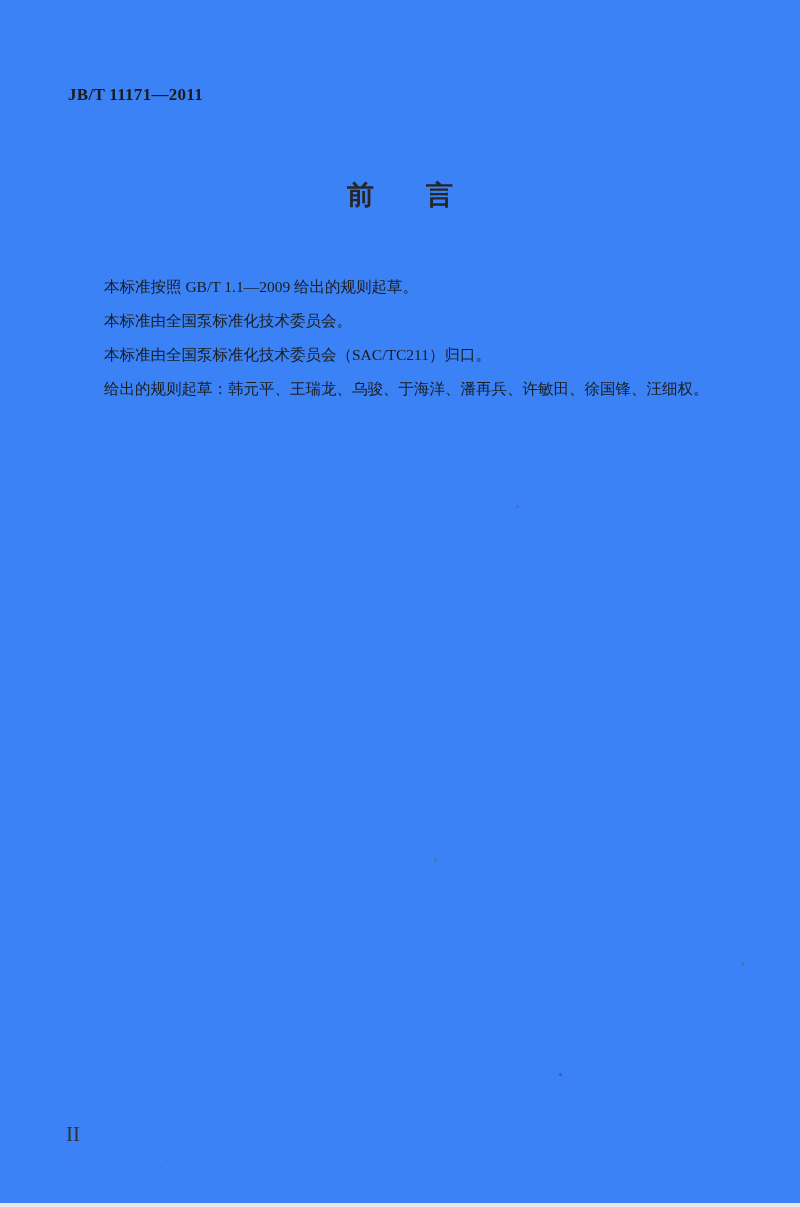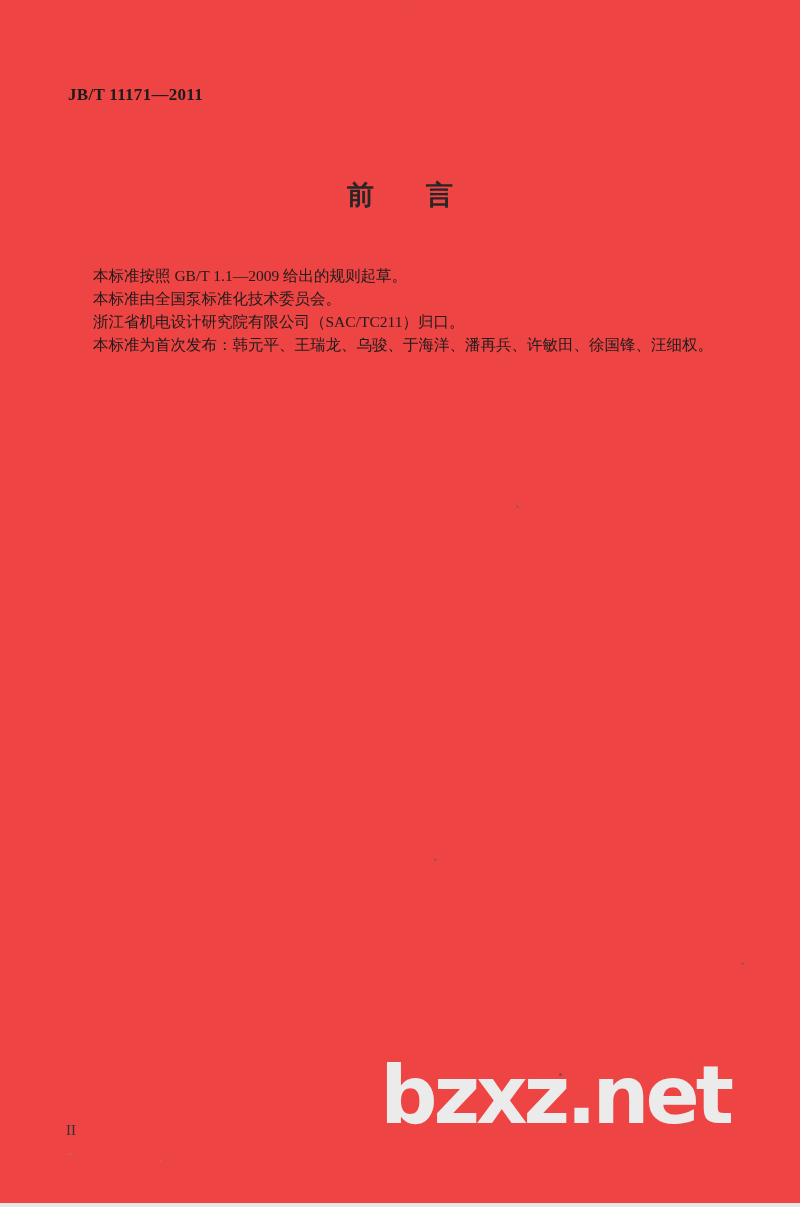--- a/index.html
+++ b/index.html
@@ -4,21 +4,21 @@
 <style>
   html, body {
     margin: 0;
     padding: 0;
     background: #ffffff;
   }
   .page {
     position: relative;
     width: 800px;
     height: 1207px;
-    background: #ef4444;
+    background: #3b82f6;
     overflow: hidden;
     font-family: "Liberation Serif", serif;
     color: #1c1c1c;
   }
   .standard-number {
     position: absolute;
     left: 68px;
     top: 85px;
     font-size: 17px;
     font-weight: bold;
@@ -43,29 +43,29 @@
   .body-text {
     position: absolute;
     left: 62px;
     top: 264px;
     width: 700px;
     font-size: 15.5px;
     line-height: 23px;
     text-align: justify;
   }
   .body-text p {
-    margin: 0;
+    margin: 11px;
     padding: 0;
     text-indent: 2em;
   }
   .page-number {
     position: absolute;
     left: 66px;
     top: 1122px;
-    font-size: 15px;
+    font-size: 21px;
     color: #333333;
   }
   .watermark {
     position: absolute;
     right: 70px;
     top: 1056px;
     font-family: "DejaVu Sans", sans-serif;
     font-weight: bold;
     font-size: 80px;
     letter-spacing: -4px;
@@ -108,27 +108,26 @@
   <div class="standard-number">JB/T 11171—2011</div>
 
   <div class="doc-title">
     <span>前</span>
     <span>言</span>
   </div>
 
   <div class="body-text">
     <p>本标准按照 GB/T 1.1—2009 给出的规则起草。</p>
     <p>本标准由全国泵标准化技术委员会。</p>
-    <p>浙江省机电设计研究院有限公司（SAC/TC211）归口。</p>
-    <p>本标准为首次发布：韩元平、王瑞龙、乌骏、于海洋、潘再兵、许敏田、徐国锋、汪细权。</p>
+    <p>本标准由全国泵标准化技术委员会（SAC/TC211）归口。</p>
+    <p>给出的规则起草：韩元平、王瑞龙、乌骏、于海洋、潘再兵、许敏田、徐国锋、汪细权。</p>
   </div>
 
   <div class="page-number">II</div>
 
-  <div class="watermark">bzxz.net</div>
 
   <span class="speck s1"></span>
   <span class="speck s2"></span>
   <span class="speck s3"></span>
   <span class="speck s4"></span>
   <span class="speck s5"></span>
   <span class="speck s6"></span>
   <span class="speck s7"></span>
   <span class="speck s8"></span>
 

